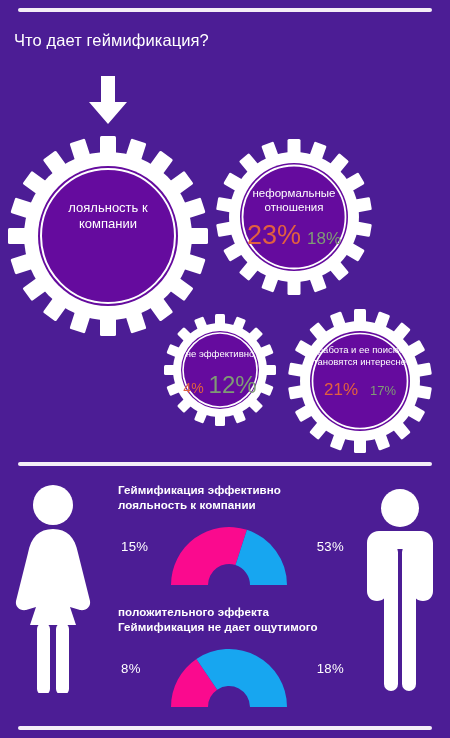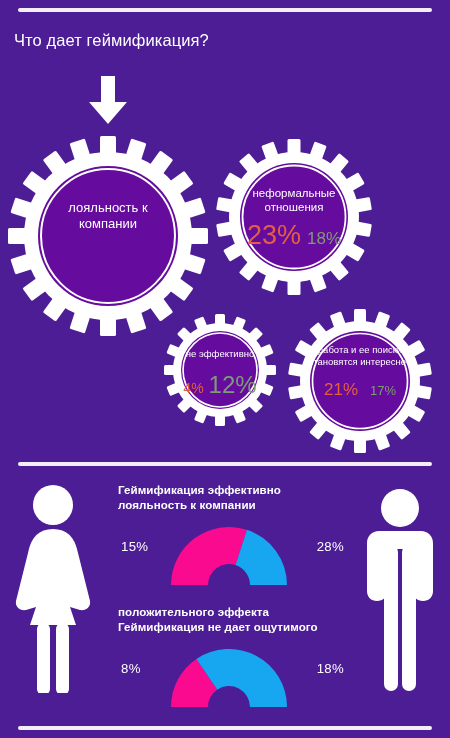--- a/index.html
+++ b/index.html
@@ -308,21 +308,21 @@
     </svg>
   </div>
 
   <div class="gauge-block" id="gauge-block-1">
     <div class="gauge-caption">
       <div>Геймификация эффективно</div>
       <div>лояльность к компании</div>
     </div>
     <div class="gauge-row">
       <span class="gauge-pct left">15%</span>
-      <span class="gauge-pct right">28%</span>
+      <span class="gauge-pct right">53%</span>
       <svg class="gauge-svg" id="gauge-svg-1" width="120" height="64" viewBox="0 0 120 64">
           <path d="M 2 59.99999999999999 A 58 58 0 0 1 77.92298567374695 4.838722054881096 L 66.4893568818739 40.02781315780177 A 21 21 0 0 0 39 60 Z" fill="#fa0a8e"></path>
           <path d="M 77.92298567374695 4.838722054881096 A 58 58 0 0 1 118 60 L 81 60 A 21 21 0 0 0 66.4893568818739 40.02781315780177 Z" fill="#17a6f0"></path>
         </svg>
     </div>
   </div>
 
   <div class="gauge-block" id="gauge-block-2">
     <div class="gauge-caption">
       <div>положительного эффекта</div>

